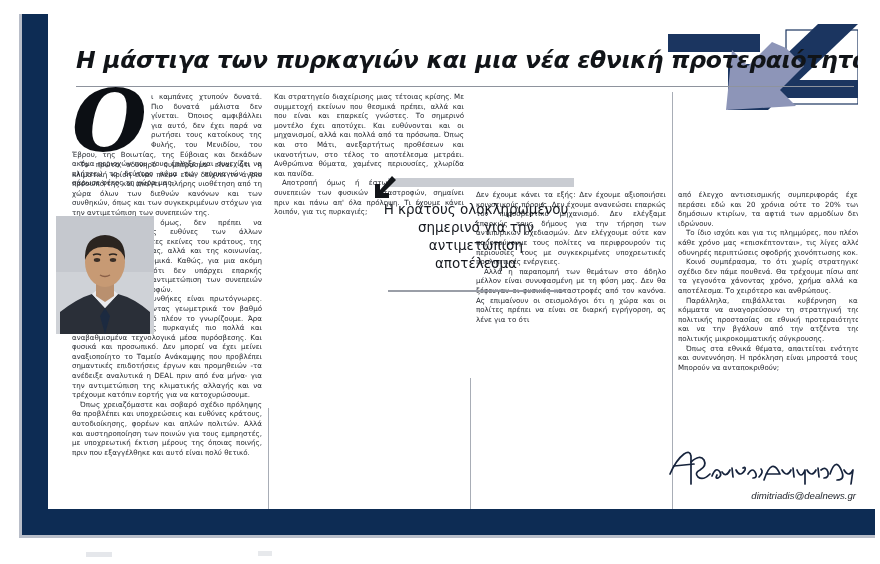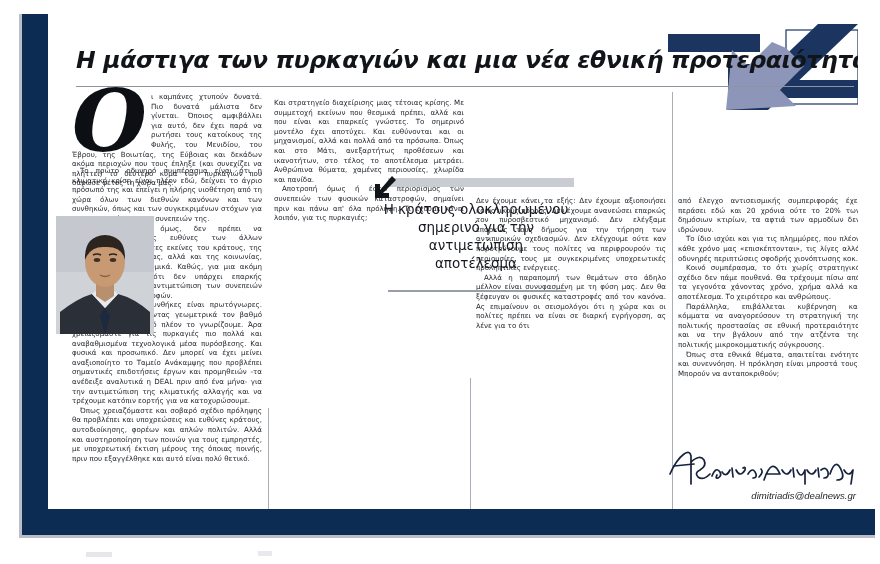--- a/index.html
+++ b/index.html
@@ -121,21 +121,21 @@
   
   .cols {
     position: absolute;
     left: 24px;
     top: 68px;
     width: 788px;
     height: 420px;
   }
   .col {
     position: absolute;
-    top: 6px;
+    top: 0;
     width: 184px;
     font-family: "DejaVu Sans", sans-serif;
     font-size: 7.1px;
     line-height: 9.6px;
     color: #1b1f26;
     text-align: justify;
     -webkit-hyphens: auto;
     hyphens: auto;
   }
   .col p { margin: 0 0 0 0; text-indent: 8px; }

